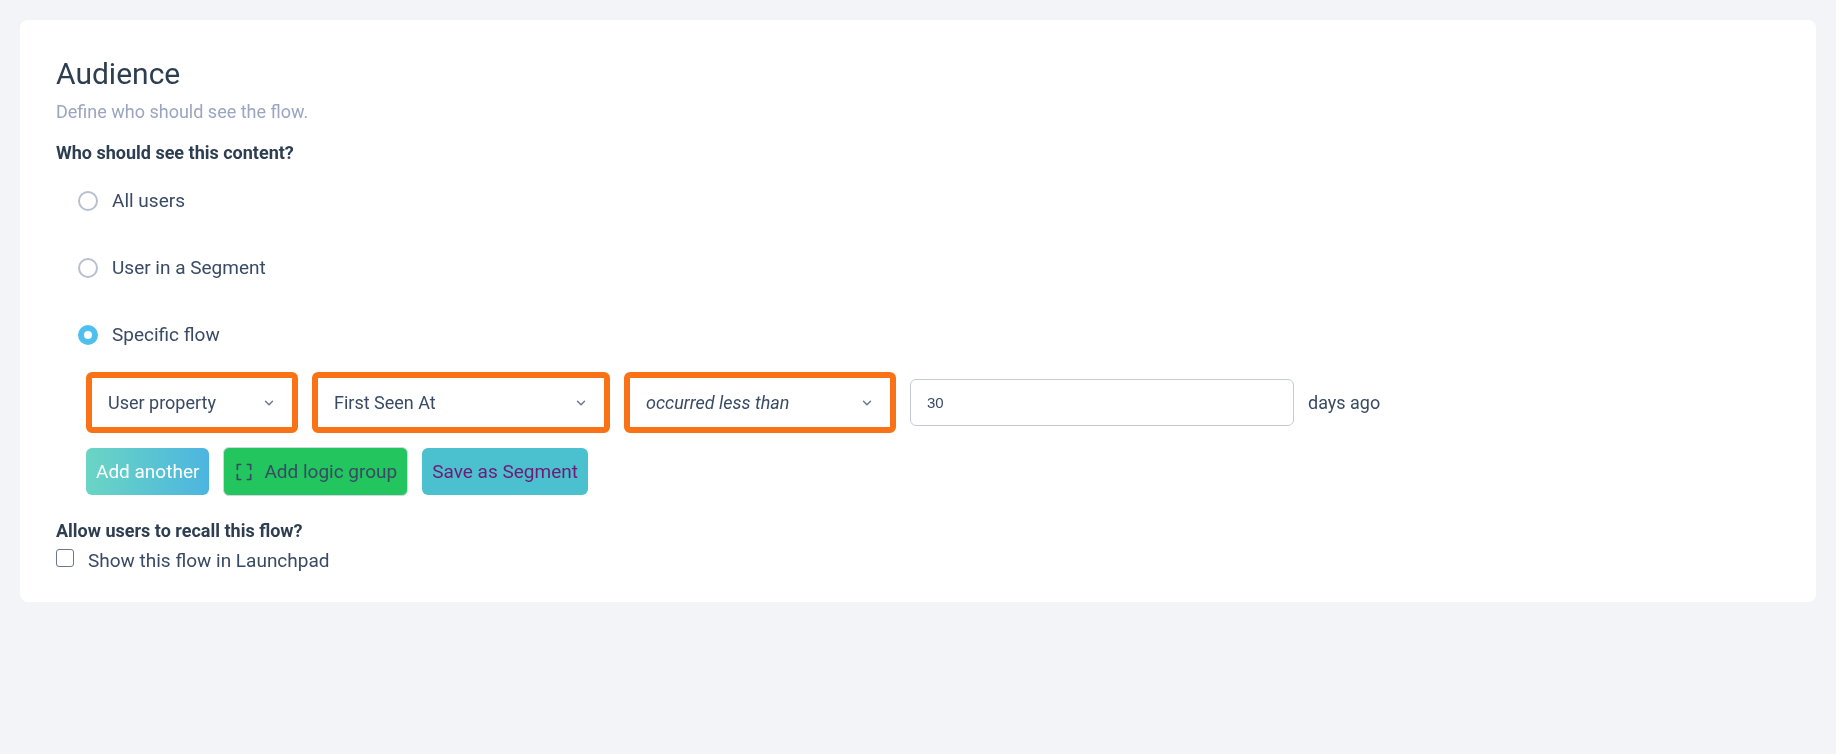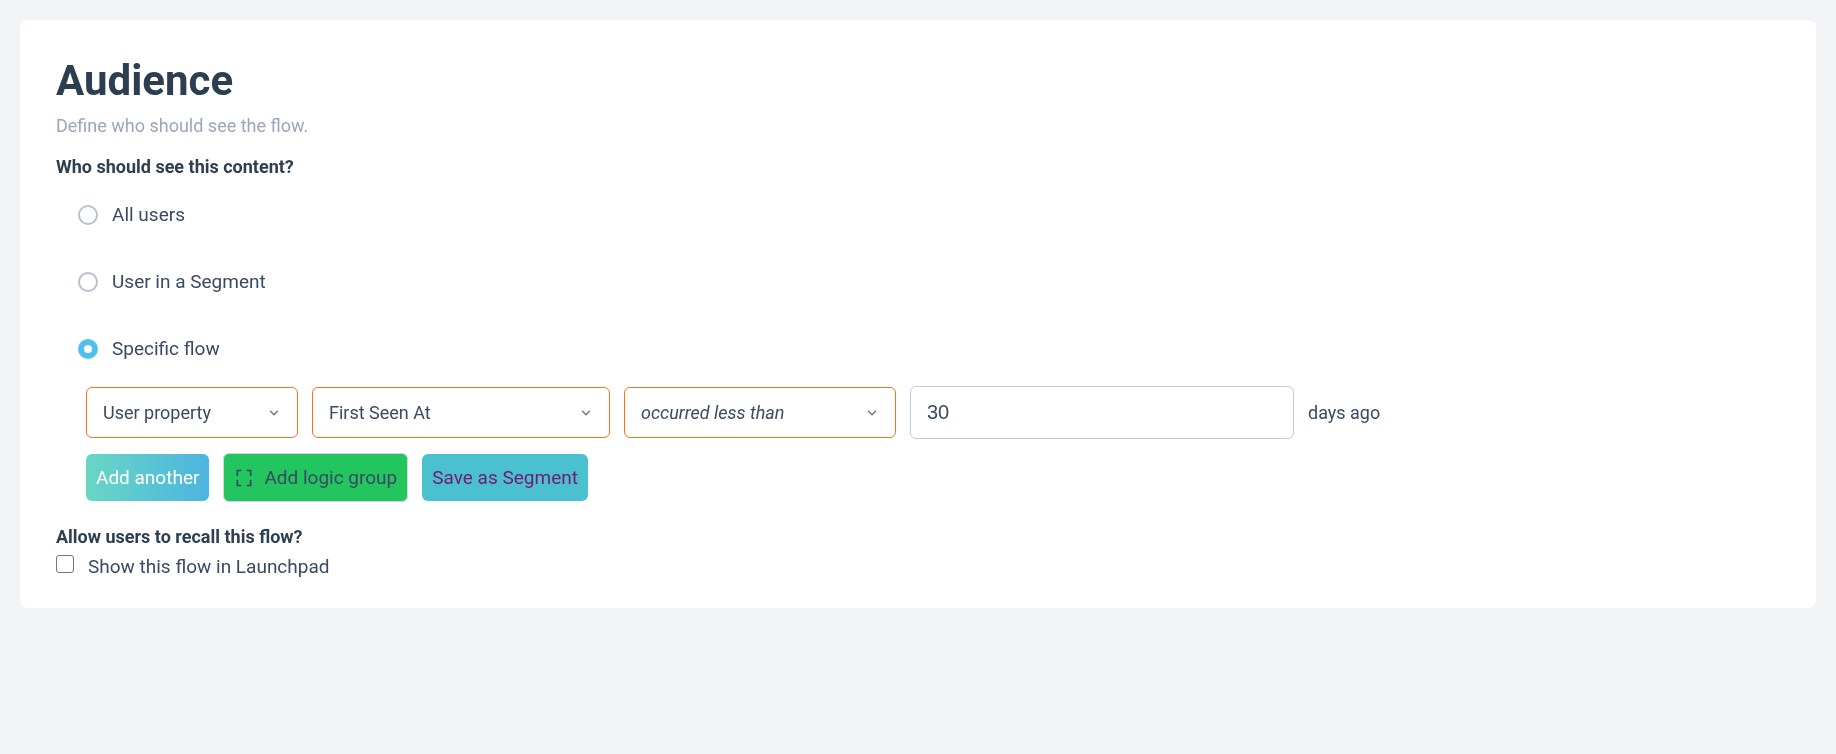--- a/index.html
+++ b/index.html
@@ -13,22 +13,22 @@
       padding: 20px;
       color: #2c3e50;
     }
     .card {
       background: #ffffff;
       border-radius: 8px;
       padding: 36px 36px 30px 36px;
       max-width: 1796px;
     }
     .page-title {
-      font-size: 42px;
-      font-weight: 700;
+      font-size: 30px;
+      font-weight: 400;
       color: #2c3e50;
       margin-bottom: 10px;
     }
     .page-subtitle {
       font-size: 18px;
       color: #9aa5c0;
       margin-bottom: 20px;
     }
     .section-heading {
       font-size: 18px;
@@ -83,41 +83,41 @@
       align-items: center;
       gap: 14px;
       margin-left: 30px;
       margin-bottom: 14px;
       flex-wrap: wrap;
     }
     .dropdown {
       display: flex;
       align-items: center;
       justify-content: space-between;
-      border: 1px solid #f97316;
+      border: 6px solid #f97316;
       border-radius: 6px;
       padding: 14px 16px;
       font-size: 18px;
       color: #394a64;
       background: #fff;
       cursor: pointer;
     }
     .dropdown .chevron {
       display: inline-flex;
       align-items: center;
       margin-left: 12px;
     }
     .d-width-1 { width: 212px; }
     .d-width-2 { width: 298px; }
     .d-width-3 { width: 272px; font-style: italic; }
     .text-input {
       border: 1px solid #c3cada;
       border-radius: 6px;
       padding: 14px 16px;
-      font-size: 20px;
+      font-size: 15px;
       color: #394a64;
       width: 384px;
       background: #fff;
     }
     .suffix-label {
       font-size: 18px;
       color: #394a64;
     }
     .button-row {
       display: flex;

